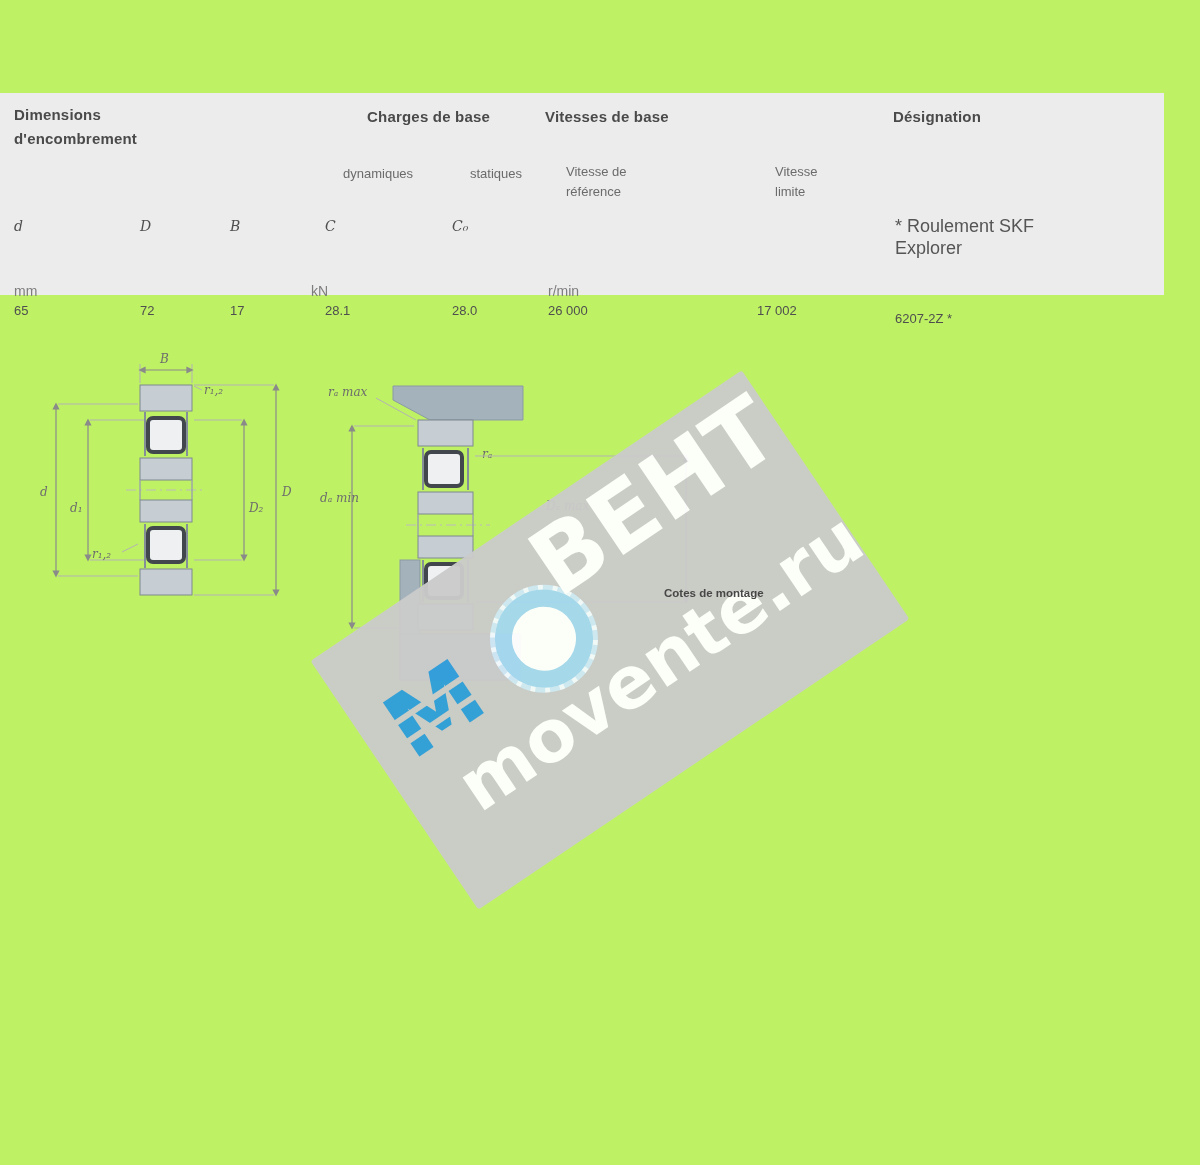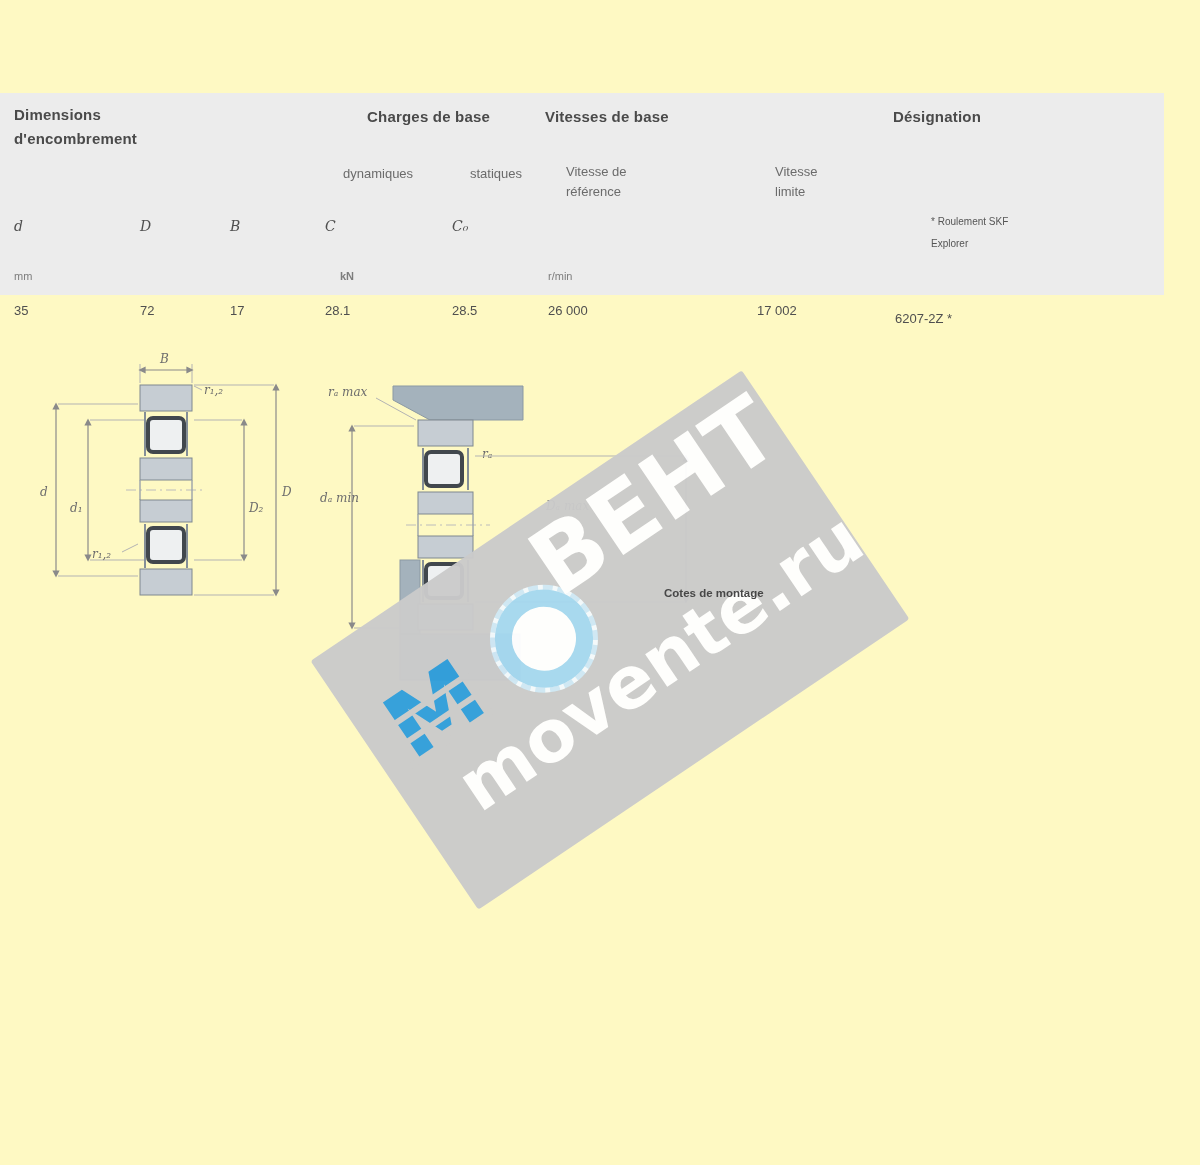--- a/index.html
+++ b/index.html
@@ -1,29 +1,29 @@
 <!DOCTYPE html>
 <html><head>
 <meta charset="utf-8">
 <style>
   html,body{margin:0;padding:0;}
   body{
     width:1200px;height:1165px;
     font-family:"Liberation Sans",sans-serif;
     background:#ffffff;color:#555;
   }
-  .page{position:relative;width:1200px;height:1165px;overflow:hidden;background:#fef9c3;}
+  .page{position:relative;width:1200px;height:1165px;overflow:hidden;background:#bef264;}
   .abs{position:absolute;}
   .header-band{left:0;top:93px;width:1164px;height:202px;background:#ececec;z-index:0;}
   .grp-title{font-size:15px;font-weight:700;color:#4a4a4a;letter-spacing:.2px;white-space:nowrap;}
   .sub-lbl{font-size:13px;color:#6b6b6b;white-space:nowrap;margin-left:18px;}
   .sym{font-family:"DejaVu Serif",serif;font-style:italic;font-size:14px;color:#4f4f4f;}
-  .unit{font-size:11px;color:#7d7d7d;}
+  .unit{font-size:14px;color:#7d7d7d;margin-top:13px;}
   .cell{font-size:13px;color:#4f4f4f;white-space:nowrap;}
-  .note{font-size:10px;color:#555;white-space:nowrap;margin-left:36px;}
+  .note{font-size:18px;color:#555;white-space:nowrap;}
   .fig{z-index:1;}
   .fig text{font-family:"DejaVu Serif",serif;font-style:italic;fill:#6d6d6d;font-size:12px;}
   .fig .dim{stroke:#8a8a8a;stroke-width:1.2;fill:none;}
   .fig .ext{stroke:#b3b3b3;stroke-width:1;fill:none;}
   .fig .ring{fill:#c6cdd3;stroke:#7e8890;stroke-width:1;}
   .fig .ball{fill:#eef0f1;stroke:#41474d;stroke-width:4;}
   .fig .shield{stroke:#858f97;stroke-width:2;fill:none;}
   .fig .edge{stroke:#9aa3aa;stroke-width:1.4;fill:none;}
   .fig .housing{fill:#a4b2bc;stroke:#8b99a3;stroke-width:1;}
   .fig .cline{stroke:#bcbcbc;stroke-width:1;stroke-dasharray:10 4 2 4;fill:none;}
@@ -64,28 +64,28 @@
 
   <div class="abs sym" style="left:14px;top:218px;">d</div>
   <div class="abs sym" style="left:140px;top:218px;">D</div>
   <div class="abs sym" style="left:230px;top:218px;">B</div>
   <div class="abs sym" style="left:325px;top:218px;">C</div>
   <div class="abs sym" style="left:452px;top:218px;">C₀</div>
   <div class="abs note" style="left:895px;top:216px;">* Roulement SKF</div>
   <div class="abs note" style="left:895px;top:238px;">Explorer</div>
 
   <div class="abs unit" style="left:14px;top:270px;">mm</div>
-  <div class="abs unit" style="left:340px;top:270px;font-weight:bold;">kN</div>
+  <div class="abs unit" style="left:311px;top:270px;">kN</div>
   <div class="abs unit" style="left:548px;top:270px;">r/min</div>
 
-  <div class="abs cell" style="left:14px;top:303px;">35</div>
+  <div class="abs cell" style="left:14px;top:303px;">65</div>
   <div class="abs cell" style="left:140px;top:303px;">72</div>
   <div class="abs cell" style="left:230px;top:303px;">17</div>
   <div class="abs cell" style="left:325px;top:303px;">28.1</div>
-  <div class="abs cell" style="left:452px;top:303px;">28.5</div>
+  <div class="abs cell" style="left:452px;top:303px;">28.0</div>
   <div class="abs cell" style="left:548px;top:303px;">26 000</div>
   <div class="abs cell" style="left:757px;top:303px;">17 002</div>
   <div class="abs cell" style="left:895px;top:303px;margin-top:8px;">6207-2Z *</div>
 
   <svg class="abs fig" style="left:18px;top:346px;" width="300" height="310" viewBox="0 0 300 310">
     <defs>
       <marker id="ar1" viewBox="0 0 10 10" refX="5" refY="5" markerWidth="6" markerHeight="6" orient="auto-start-reverse">
         <path d="M0,0L10,5L0,10z" fill="#8a8a8a"></path>
       </marker>
     </defs>

